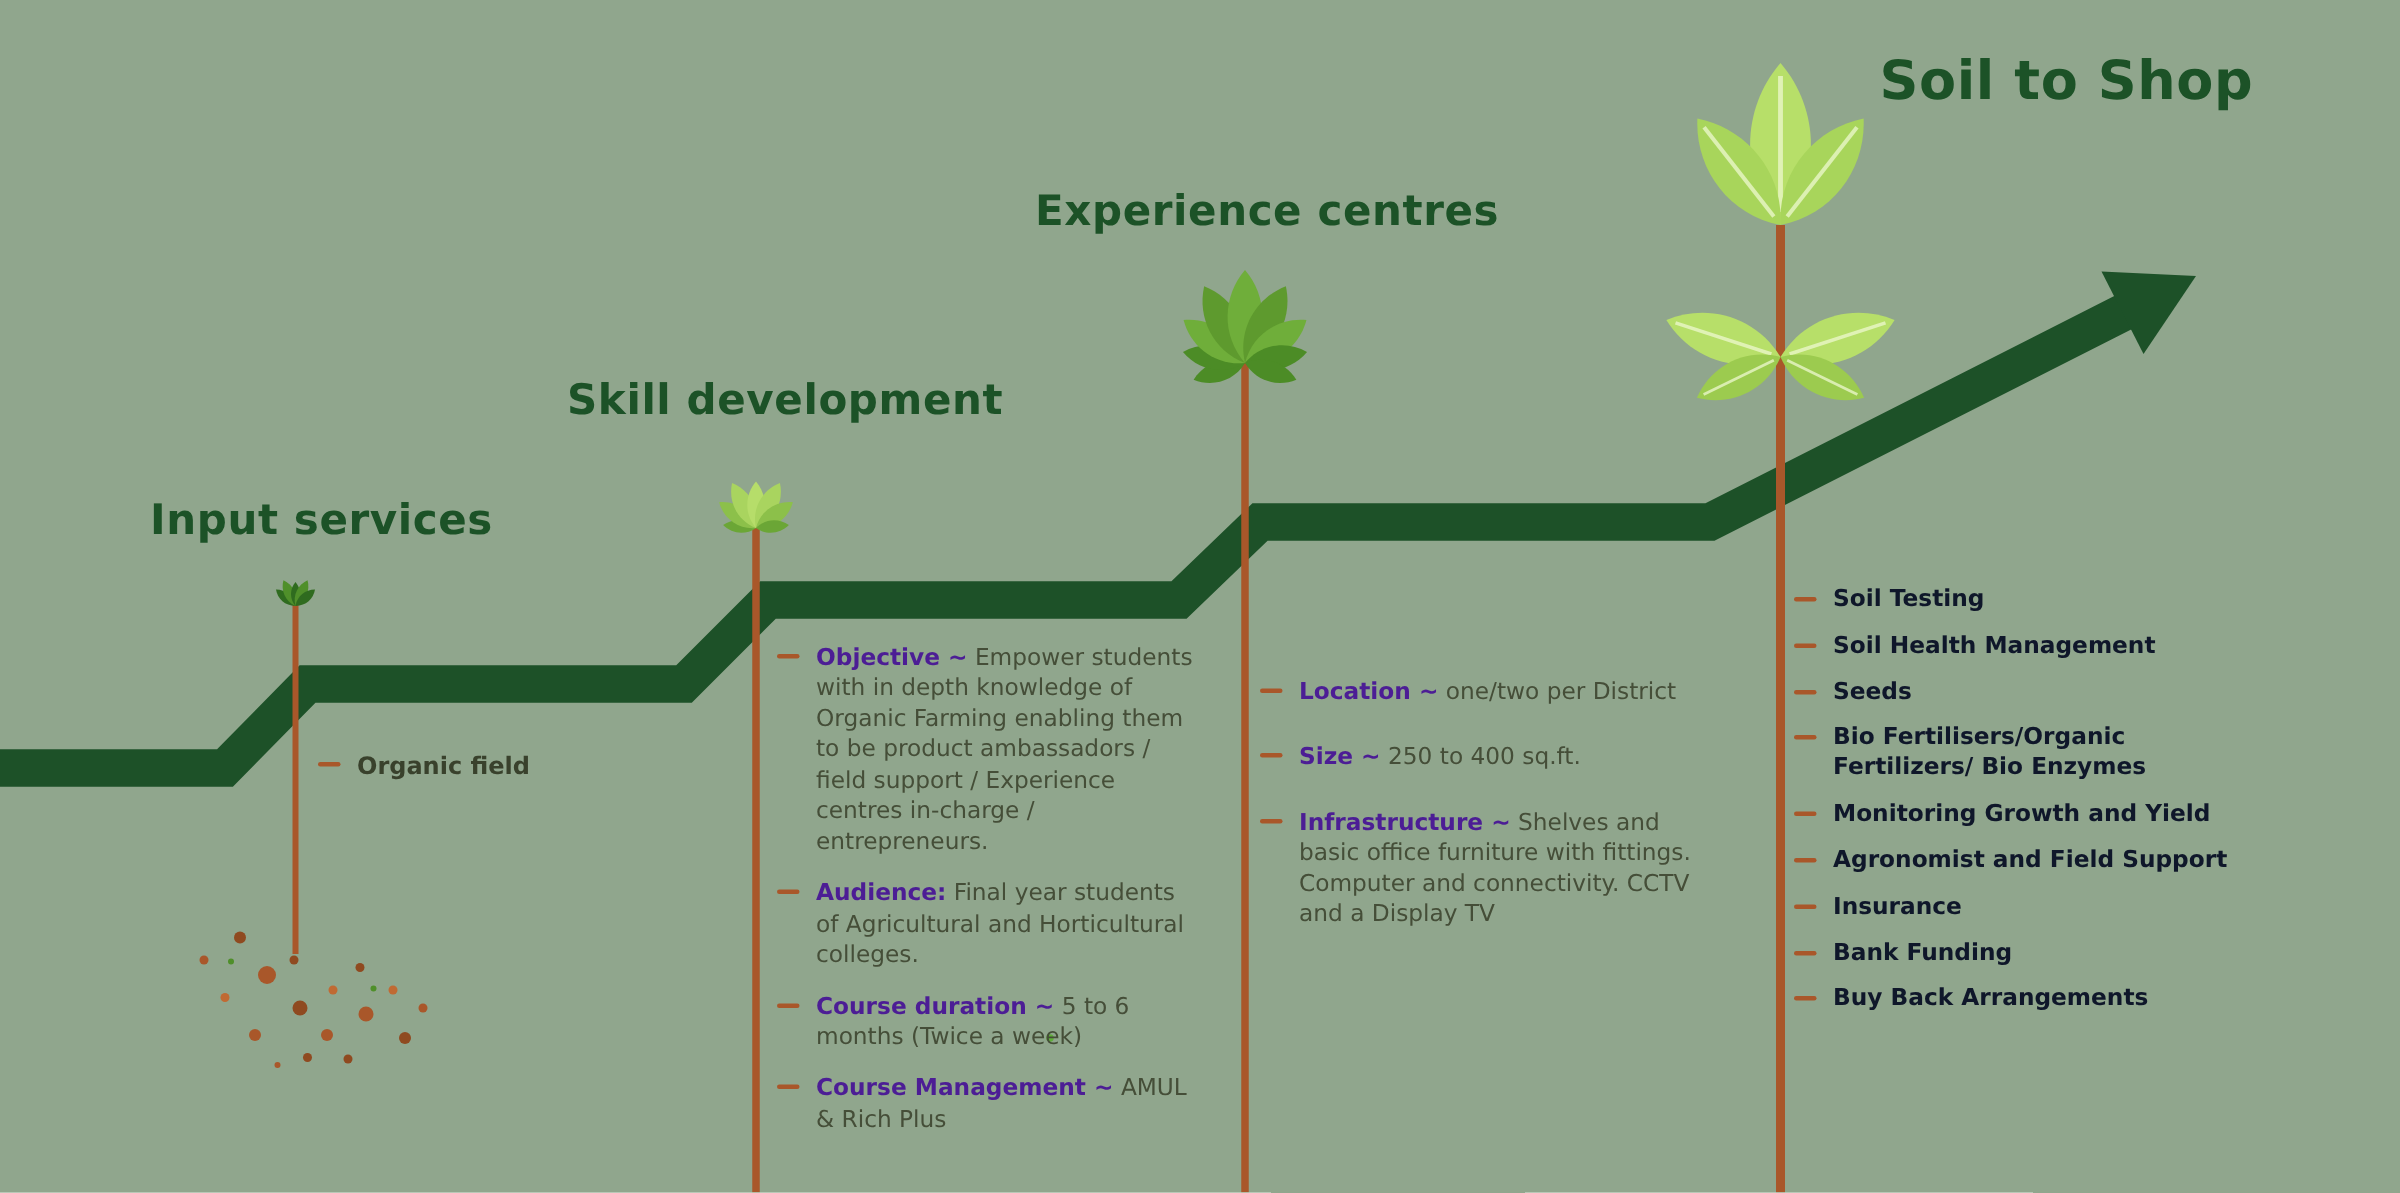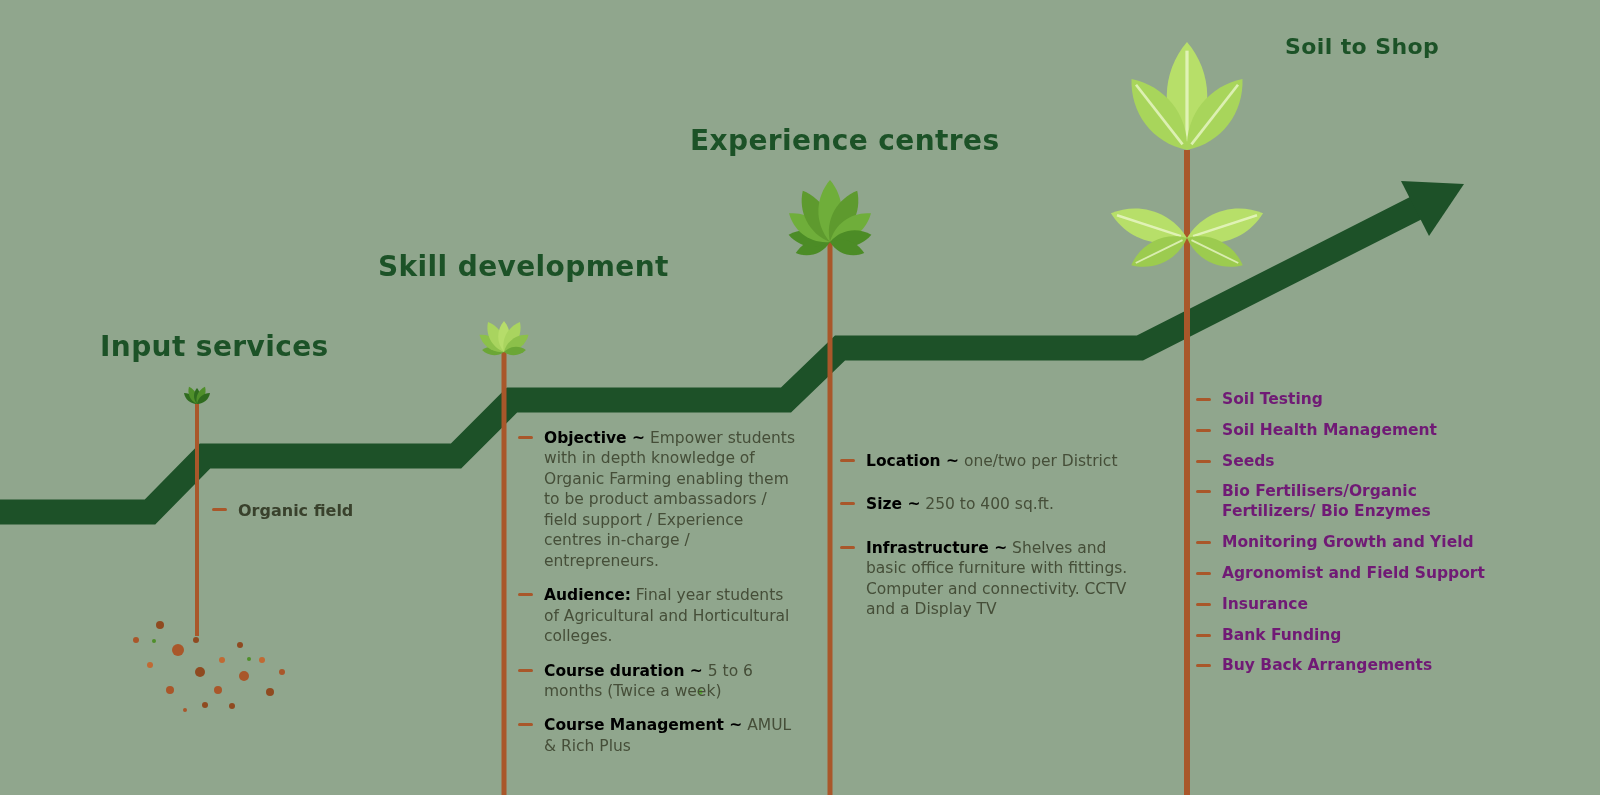--- a/index.html
+++ b/index.html
@@ -5,33 +5,33 @@
   * { margin:0; padding:0; box-sizing:border-box; }
   html,body { width:1600px; height:795px; overflow:hidden; }
   body { font-family:"DejaVu Sans", "Liberation Sans", sans-serif; }
   .canvas { position:relative; width:1600px; height:795px; background:#90a68d; overflow:hidden; }
   .art { position:absolute; left:0; top:0; width:1600px; height:795px; }
 
   .stage-title { position:absolute; font-weight:700; color:#1c5227; letter-spacing:.4px; white-space:nowrap; }
   .t1 { left:100px; top:330px; font-size:28px; }
   .t2 { left:378px; top:250px; font-size:28px; }
   .t3 { left:690px; top:124px; font-size:28px; }
-  .t4 { left:1253px; top:34px; font-size:22px;margin-left:32px; }
+  .t4 { left:1253px; top:34px; font-size:36px; }
 
   .items { position:absolute; }
   .items1 { left:212px; top:500px; width:200px; }
   .items2 { left:518px; top:428px; width:284px; }
   .items3 { left:840px; top:428px; width:294px; }
   .items4 { left:1196px; top:390px; width:312px; }
 
   .item { position:relative; padding-left:26px; color:#454e38; font-size:15.5px; line-height:1.32; margin-bottom:14px; }
   .items3 .item { margin-bottom:19px;margin-top:23px; }
-  .items4 .item { margin-bottom:11px; line-height:1.28; font-weight:600; color:#701a75; }
+  .items4 .item { margin-bottom:11px; line-height:1.28; font-weight:600; color:#0f172a; }
   .item .dash { position:absolute; left:0; top:8px; width:15px; height:3px; background:#a9572a; border-radius:2px; }
-  .item b { color:#000000; font-weight:700; }
+  .item b { color:#4c1d95; font-weight:700; }
   .items1 .item { font-weight:700; color:#39412c; font-size:16px; }
 </style>
 </head>
 <body>
 
 <div class="canvas">
 
   <svg class="art" viewBox="0 0 1600 795" aria-hidden="true">
     <defs>
       <path id="leaf" d="M0 0 C-26 -30 -24 -72 0 -100 C24 -72 26 -30 0 0 Z"></path>

